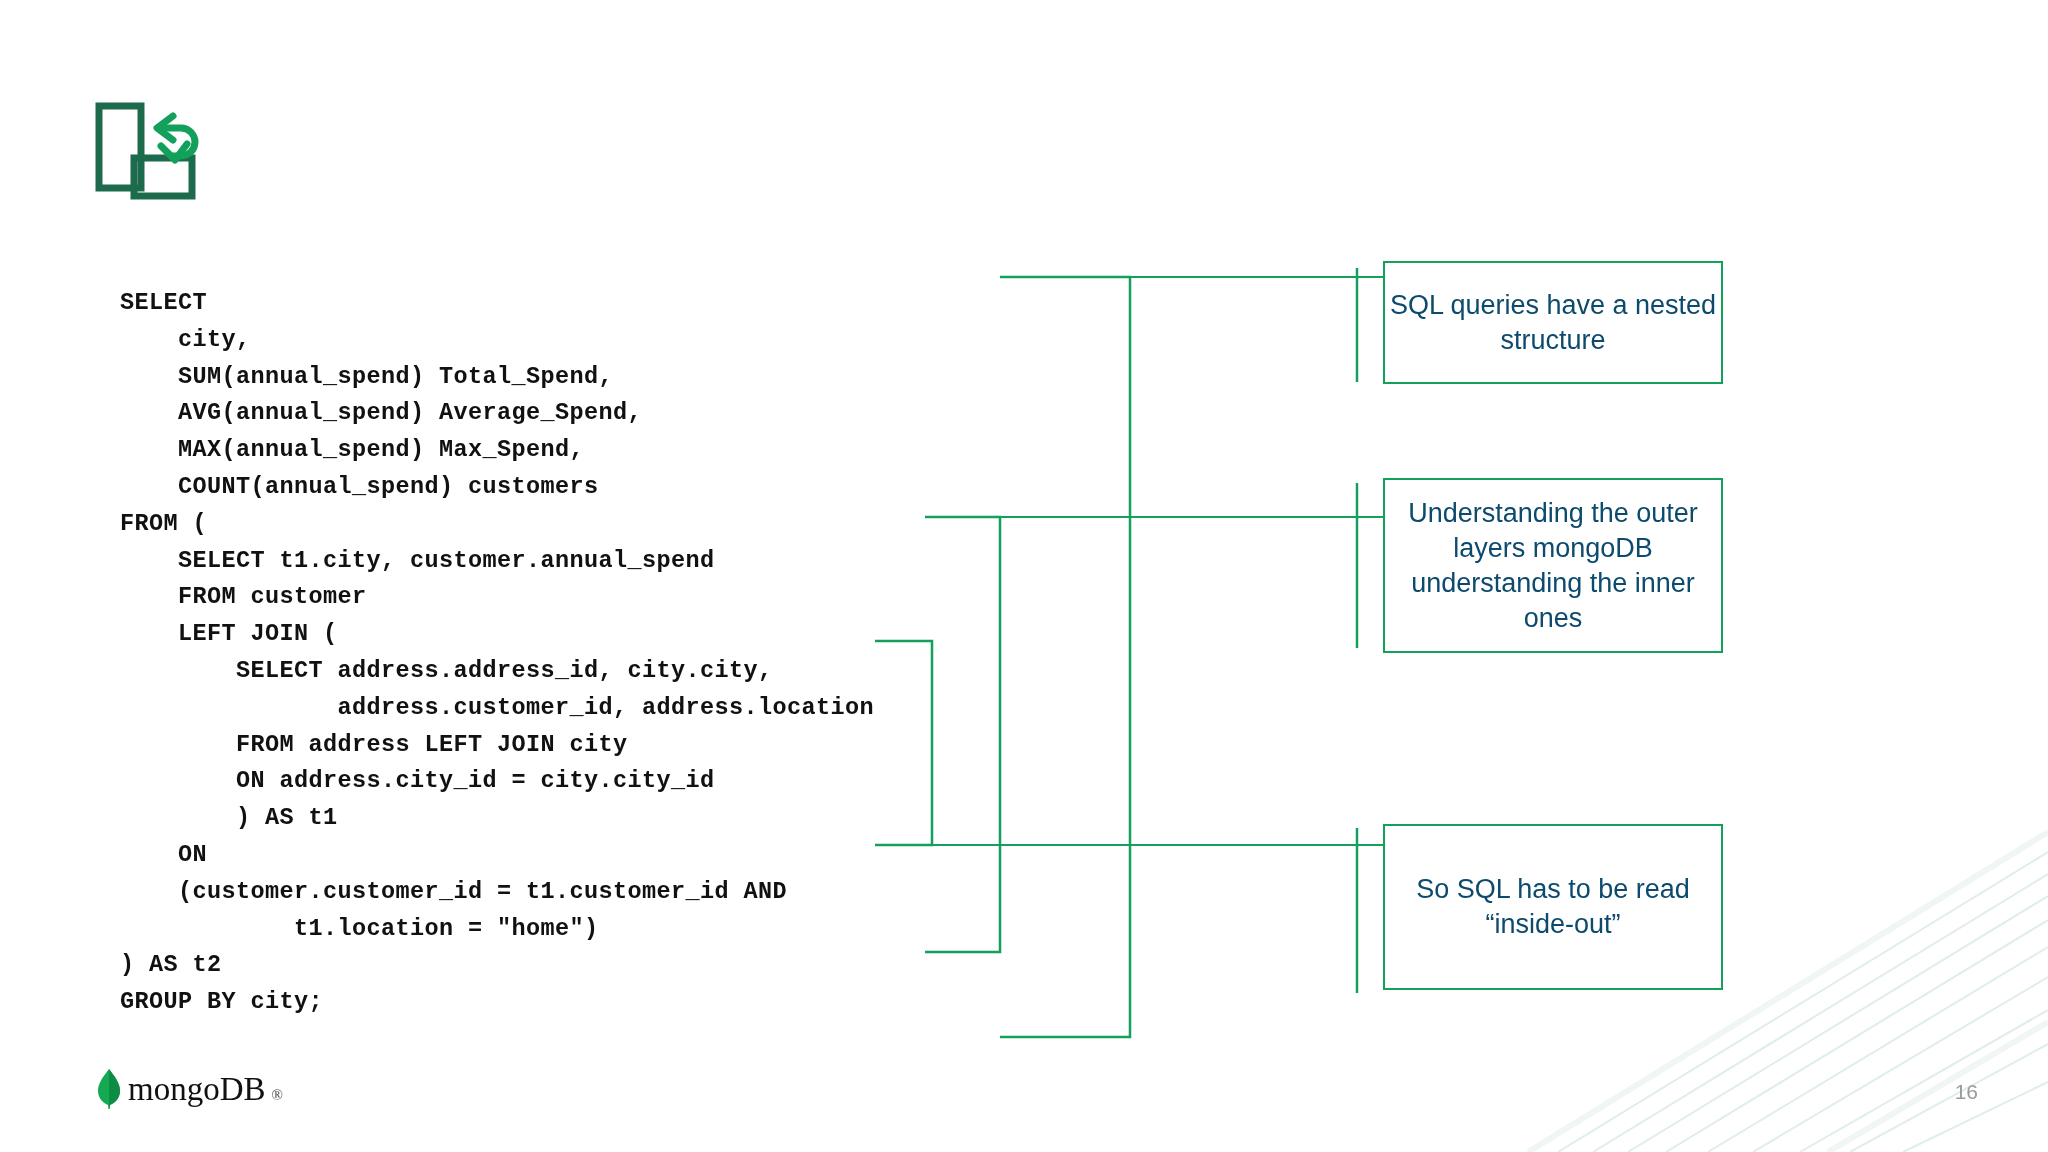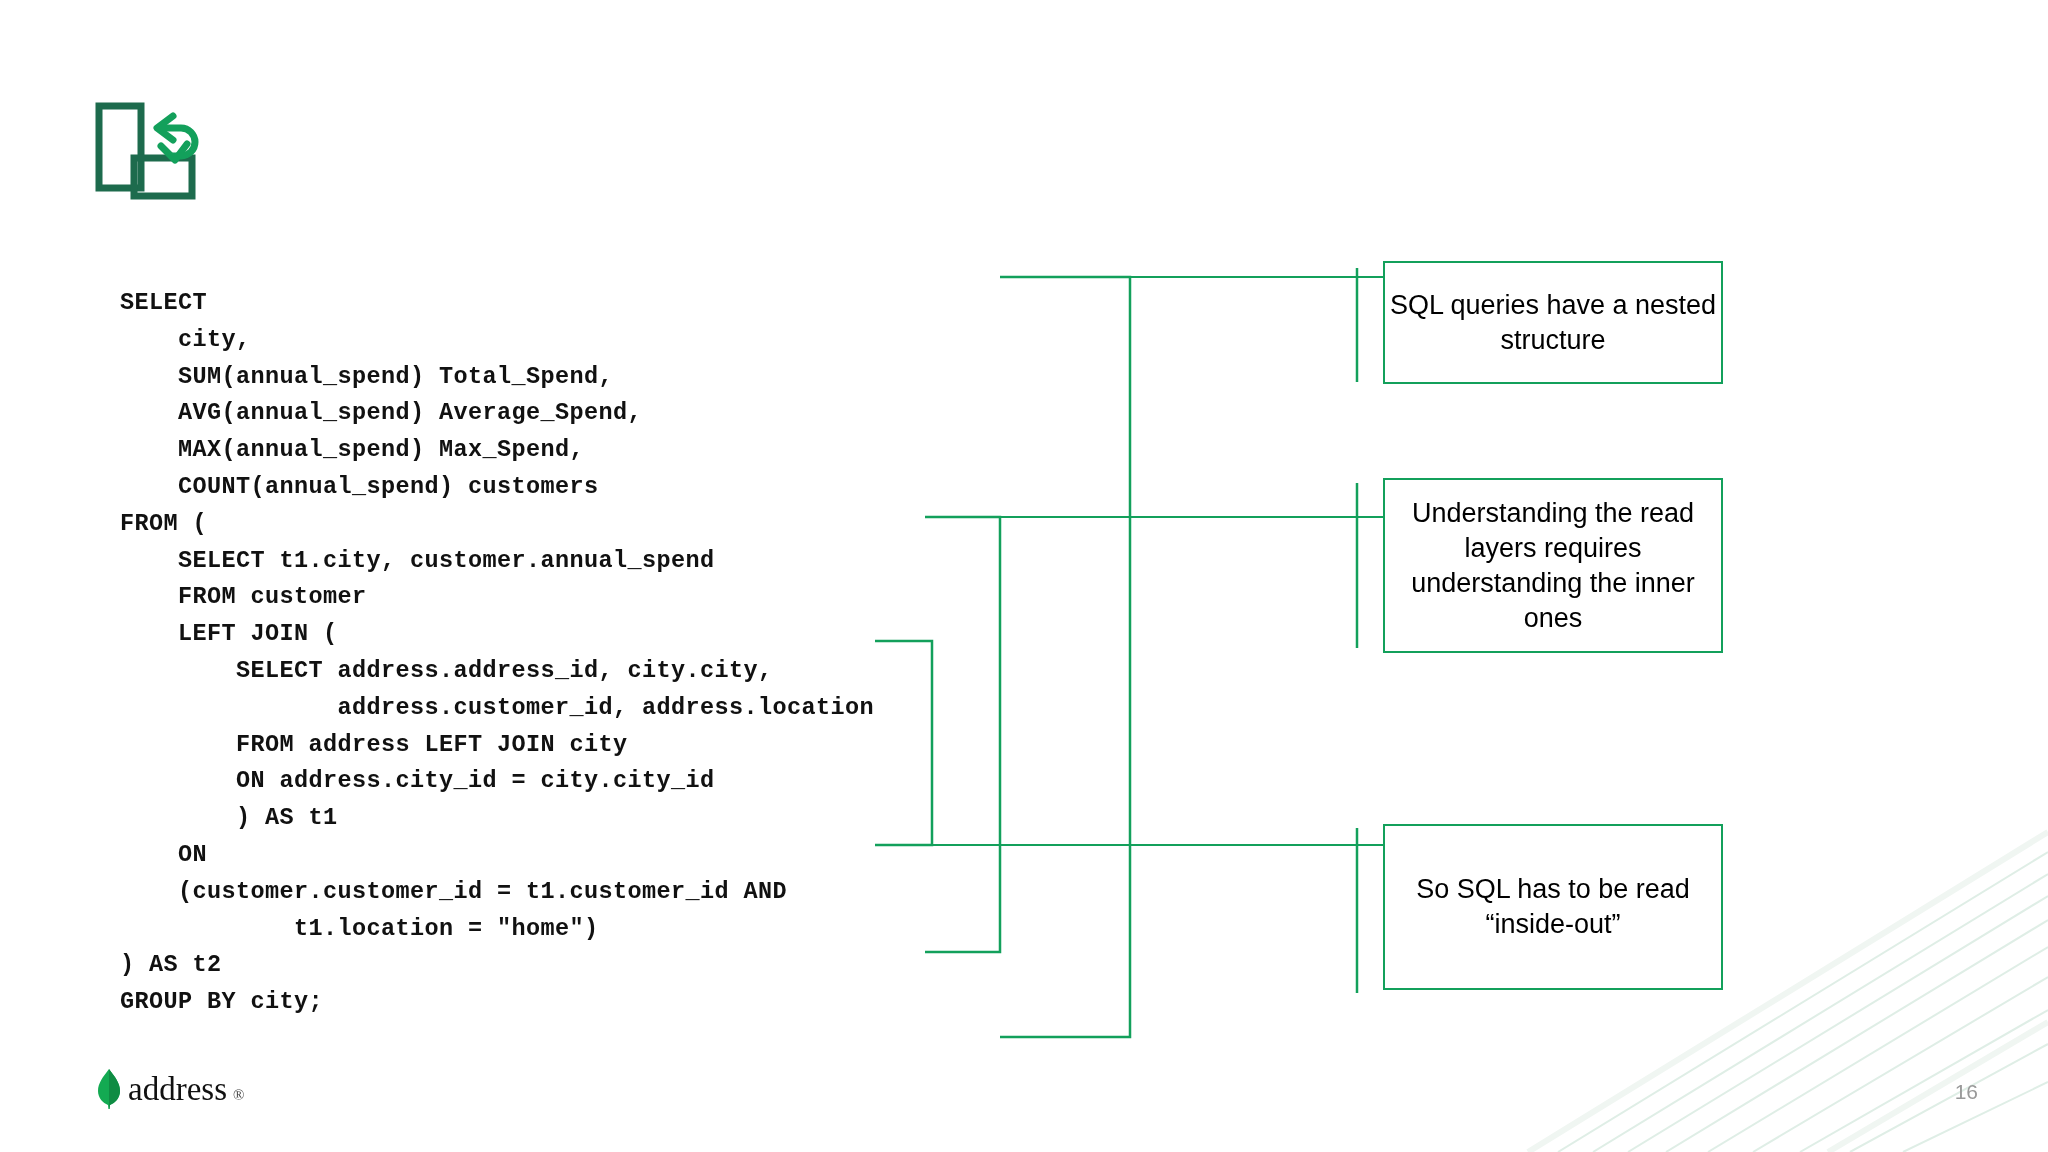--- a/index.html
+++ b/index.html
@@ -61,21 +61,21 @@
     white-space: pre;
     letter-spacing: 0.4px;
   }
   .code-line { white-space: pre; margin-left: 20px; }
 
   
   .callout {
     position: absolute;
     box-sizing: border-box;
     border: 2px solid #13a05b;
-    color: #000000;
+    color: #0c4a6e;
     font-size: 27px;
     line-height: 35px;
     text-align: center;
     display: flex;
     align-items: center;
     justify-content: center;
     padding: 6px 2px;
     font-family: "Liberation Sans", sans-serif;
   }
   #callout-0 { left: 1383px; top: 261px;  width: 340px; height: 123px; }
@@ -162,28 +162,28 @@
       <path d="M 875 641 L 932 641 L 932 845 L 875 845"></path>
       <path d="M 932 845 L 1383 845" stroke-width="2"></path>
 
       <line x1="1357" y1="268" x2="1357" y2="382"></line>
       <line x1="1357" y1="483" x2="1357" y2="648"></line>
       <line x1="1357" y1="828" x2="1357" y2="993"></line>
     </g>
   </svg>
 
   <div class="callout" id="callout-0">SQL queries have a nested structure</div>
-  <div class="callout" id="callout-1">Understanding the read layers requires understanding the inner ones</div>
+  <div class="callout" id="callout-1">Understanding the outer layers mongoDB understanding the inner ones</div>
   <div class="callout" id="callout-2">So SQL has to be read “inside-out”</div>
 
   <div class="logo">
     <svg width="26" height="42" viewBox="0 0 26 42" aria-hidden="true">
       <path d="M13 1 C 19 9 24 15 24 23 C 24 30 19 35 14 37 L 13.6 41 L 12.4 41 L 12 37
                C 7 35 2 30 2 23 C 2 15 7 9 13 1 Z" fill="#13aa52"></path>
       <path d="M13 1 C 19 9 24 15 24 23 C 24 30 19 35 14 37 L 13.4 41 L 13 41 Z" fill="#0f8c43"></path>
     </svg>
-    <span class="logo-text">address</span>
+    <span class="logo-text">mongoDB</span>
     <span class="logo-tm">®</span>
   </div>
 
   <div class="page-number">16</div>
 
 </div>
 
 </body></html>

